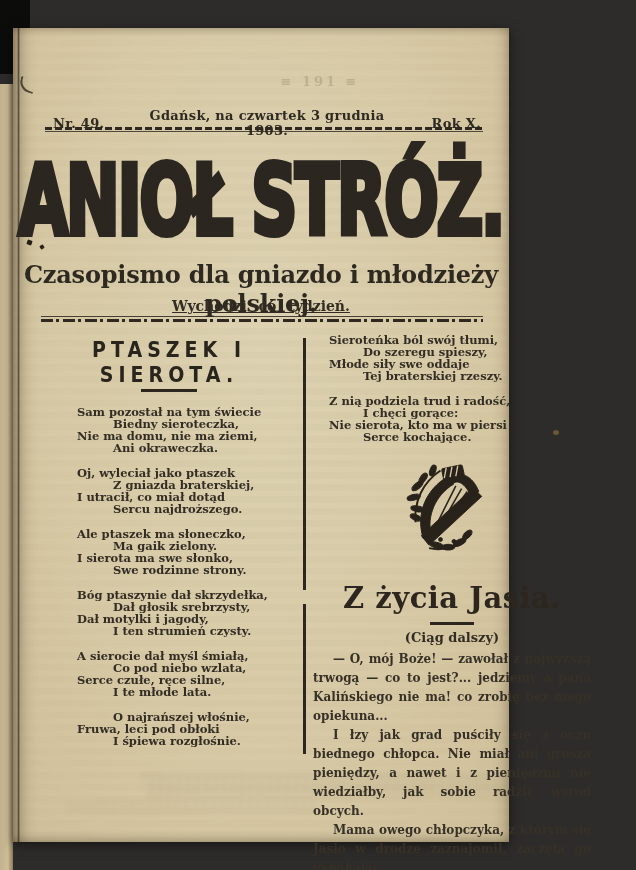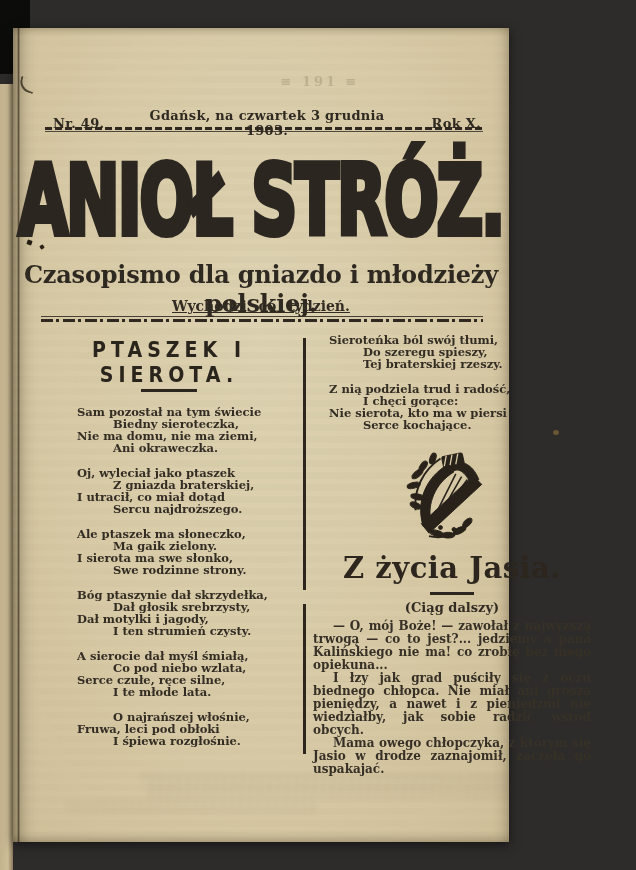--- a/index.html
+++ b/index.html
@@ -80,24 +80,24 @@
     letter-spacing:5px;text-align:center;color:#29241c;transform:scaleY(1.15);transform-origin:top;}
   .poem-title-rule{width:56px;height:3px;background:#2c261e;margin:9px auto 14px auto;}
   .stanza{font-weight:bold;font-size:11.5px;line-height:12px;color:#332d24;
     padding-left:34px;margin:0 0 13px 0;}
   .stanza div{white-space:nowrap;}
   .stanza .in{padding-left:36px;}
   .col-right .stanza{padding-left:16px;}
   .col-right .stanza .in{padding-left:34px;}
   .ornament{width:100%;text-align:center;margin-top:14px;height:96px;}
   .story-title{font-weight:bold;font-size:29px;text-align:center;color:#2c261e;
-    letter-spacing:.5px;margin-top:10px;}
+    letter-spacing:.5px;margin-top:28px;}
   .story-title-rule{width:44px;height:2.5px;background:#2c261e;margin:7px auto 5px auto;}
   .continuation{font-weight:bold;font-size:13px;text-align:center;color:#322c23;margin:2px 0 5px 0;}
-  .prose p{font-weight:bold;font-size:12px;line-height:13px;color:#37302​6;color:#373026;
+  .prose p{font-weight:bold;font-size:12px;line-height:19px;color:#37302​6;color:#373026;
     text-align:justify;text-indent:20px;margin:0;}
 </style>
 </head>
 <body>
 
 <div class="binding-tab"></div>
 <div class="prev-page-sliver"></div>
 
 <div class="page">
   <div class="crease"></div>
@@ -169,20 +169,21 @@
       <div class="in">O najrańszej włośnie,</div>
       <div>Fruwa, leci pod obłoki</div>
       <div class="in">I śpiewa rozgłośnie.</div>
     </div>
   </div>
 
   <div class="col-right">
     <div class="stanza">
       <div>Sieroteńka ból swój tłumi,</div>
       <div class="in">Do szeregu spieszy,</div>
+      <div>Młode siły swe oddaje</div>
       <div class="in">Tej braterskiej rzeszy.</div>
     </div>
     <div class="stanza">
       <div>Z nią podziela trud i radość,</div>
       <div class="in">I chęci gorące:</div>
       <div>Nie sierota, kto ma w piersi</div>
       <div class="in">Serce kochające.</div>
     </div>
 
     <div class="ornament">

